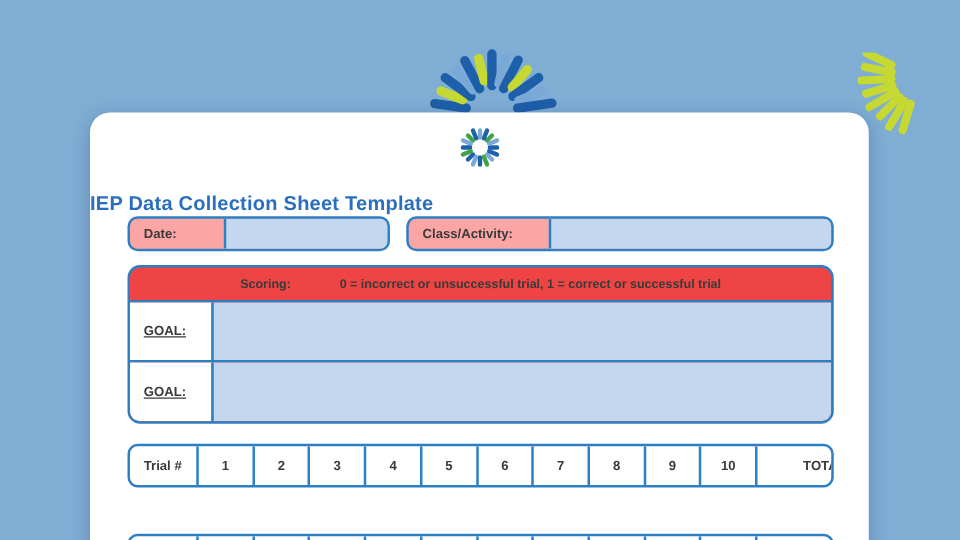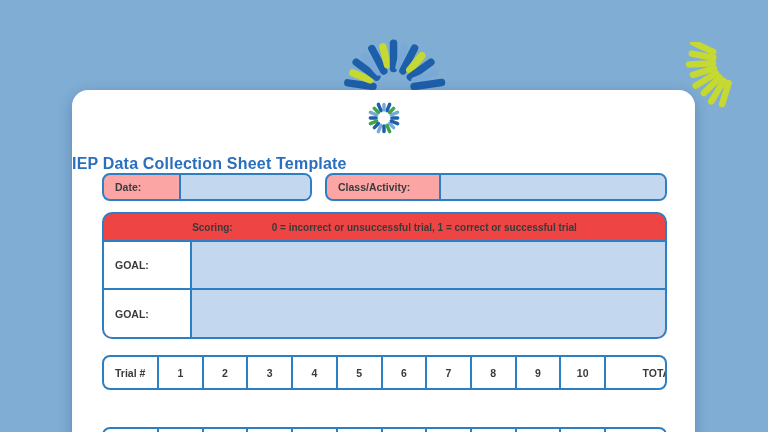--- a/index.html
+++ b/index.html
@@ -34,21 +34,21 @@
   .ffill{flex:1;border-left:2px solid var(--border);background:var(--fill);}
 
   .scoring-box{position:absolute;top:122px;left:30px;right:28px;border:2px solid var(--border);
                border-radius:10px;overflow:hidden;background:#ef4444;}
   .scoring-head{height:26px;display:flex;align-items:center;justify-content:center;font-size:10px;color:var(--text);}
   .scoring-head .slabel{font-weight:700;margin-right:7px;}
   .scoring-head .stext{font-weight:600;margin-left:32px;}
   .goal-row{display:flex;border-top:2px solid var(--border);}
   .goal-row.r1{height:48px;}
   .goal-row.r2{height:49px;}
-  .glabel{width:86px;display:flex;align-items:center;padding-left:11px;font-size:10.5px;font-weight:700;color:var(--text);background:#fff;}
+  .glabel{width:65px;display:flex;align-items:center;padding-left:11px;font-size:10.5px;font-weight:700;color:var(--text);background:#fff;text-decoration:underline;}
   .gfill{flex:1;border-left:2px solid var(--border);background:var(--fill);}
 
   .trial-table{position:absolute;left:30px;right:28px;border:2px solid var(--border);
                border-radius:8px;overflow:hidden;background:#fff;}
   #table1{top:265px;}
   #table2{top:337px;border-radius:8px 8px 0 0;}
   .trow{display:grid;grid-template-columns:55px repeat(10,1fr) 59px;}
   .trow + .trow .tcell{border-top:2px solid var(--border);}
   .tcell{height:31px;border-right:2px solid var(--border);display:flex;align-items:center;justify-content:center;
          font-size:10.5px;font-weight:600;color:var(--text);}

